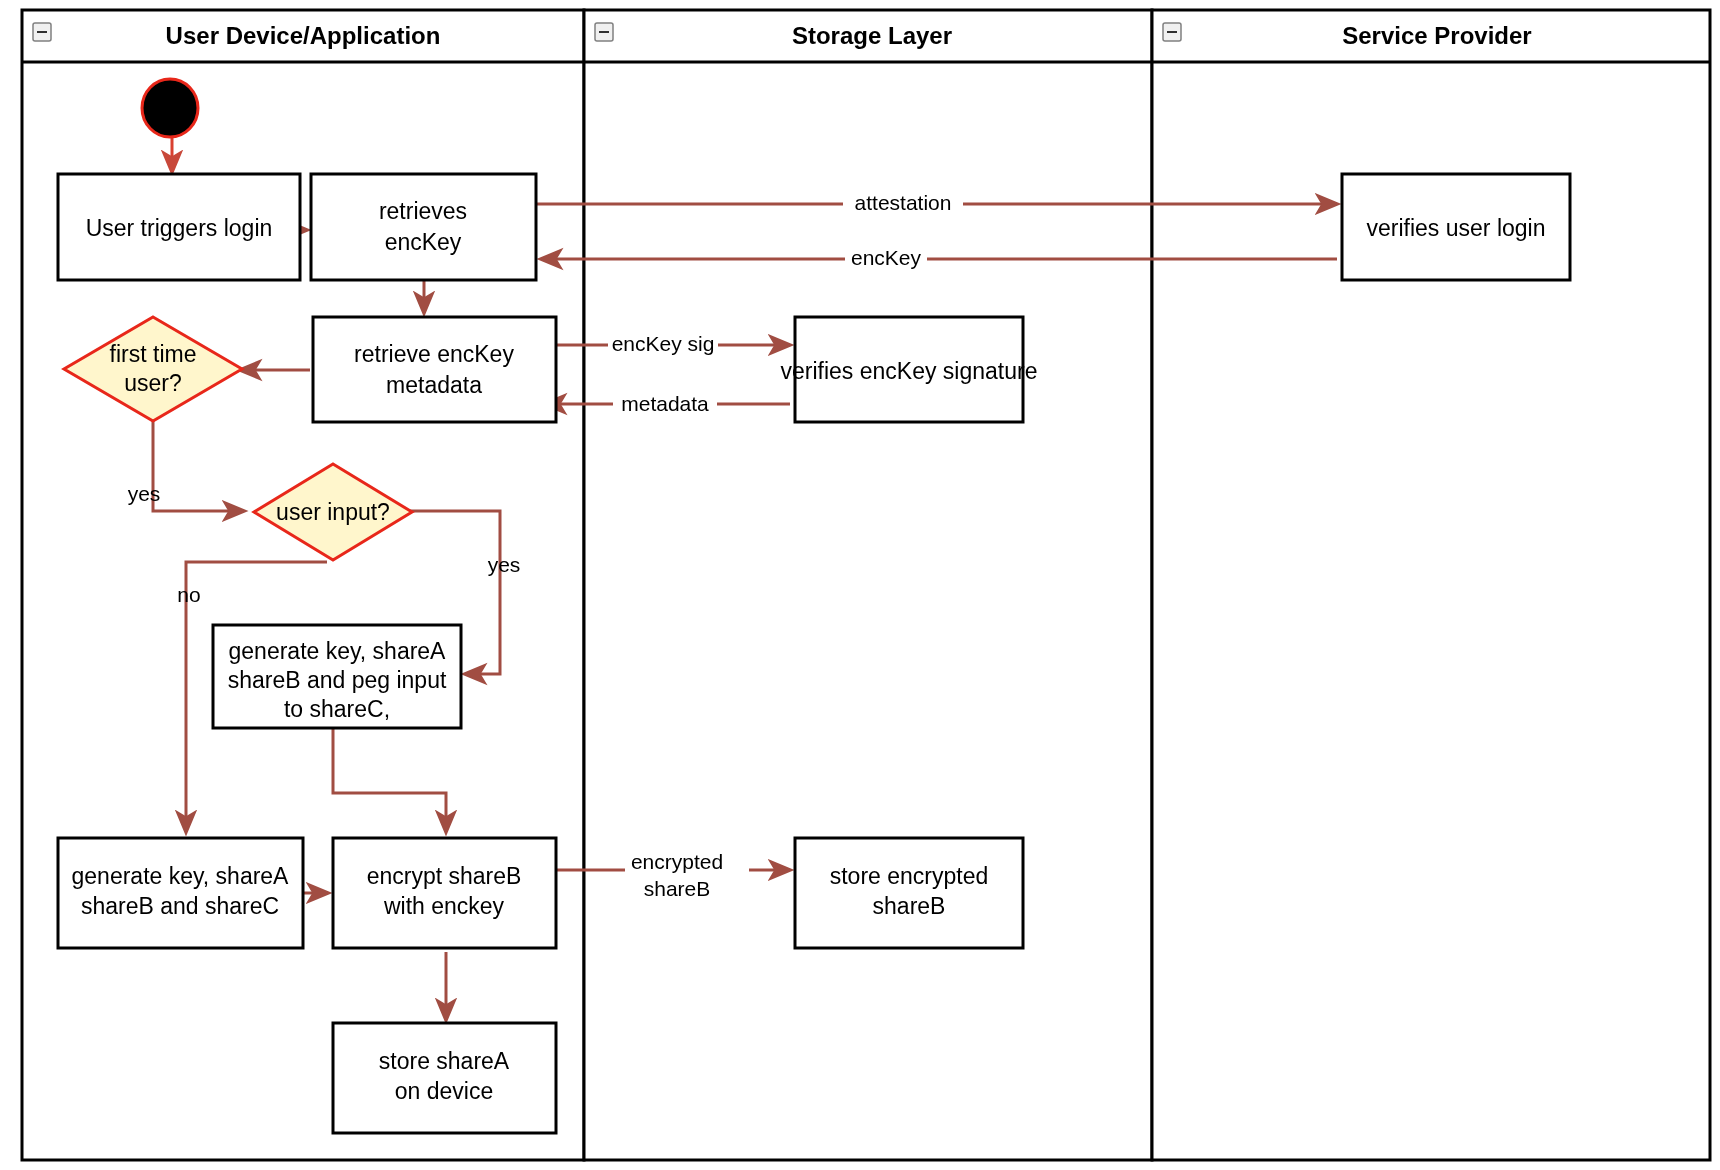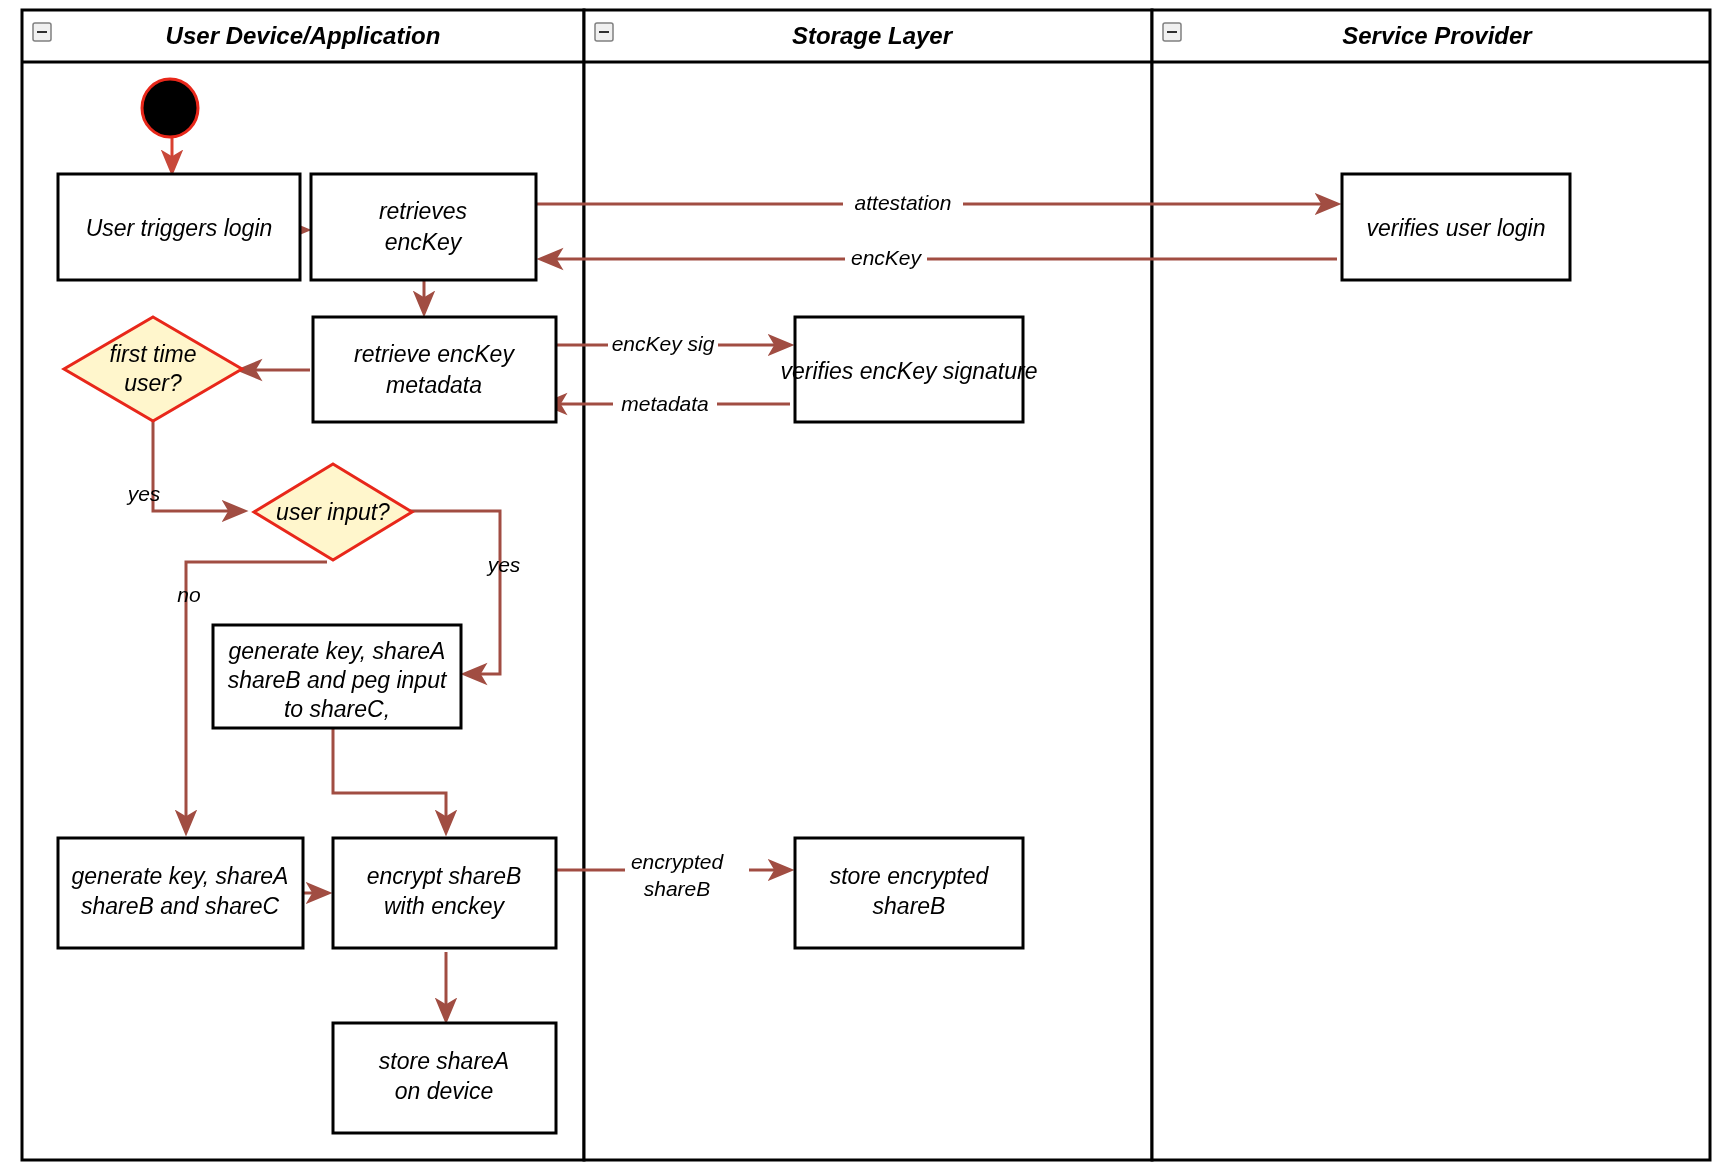--- a/index.html
+++ b/index.html
@@ -10,21 +10,20 @@
   body {
     width: 1720px;
     height: 1170px;
     font-family: "Liberation Sans", sans-serif;
     overflow: hidden;
   }
   #stage {
     position: relative;
     width: 1720px;
     height: 1170px;
-    font-style: italic;
   }
   svg { display: block; }
 
   .lane-title {
     font-family: "Liberation Sans", sans-serif;
     font-size: 24px;
     font-weight: bold;
     fill: #000000;
   }
   .node-label {

